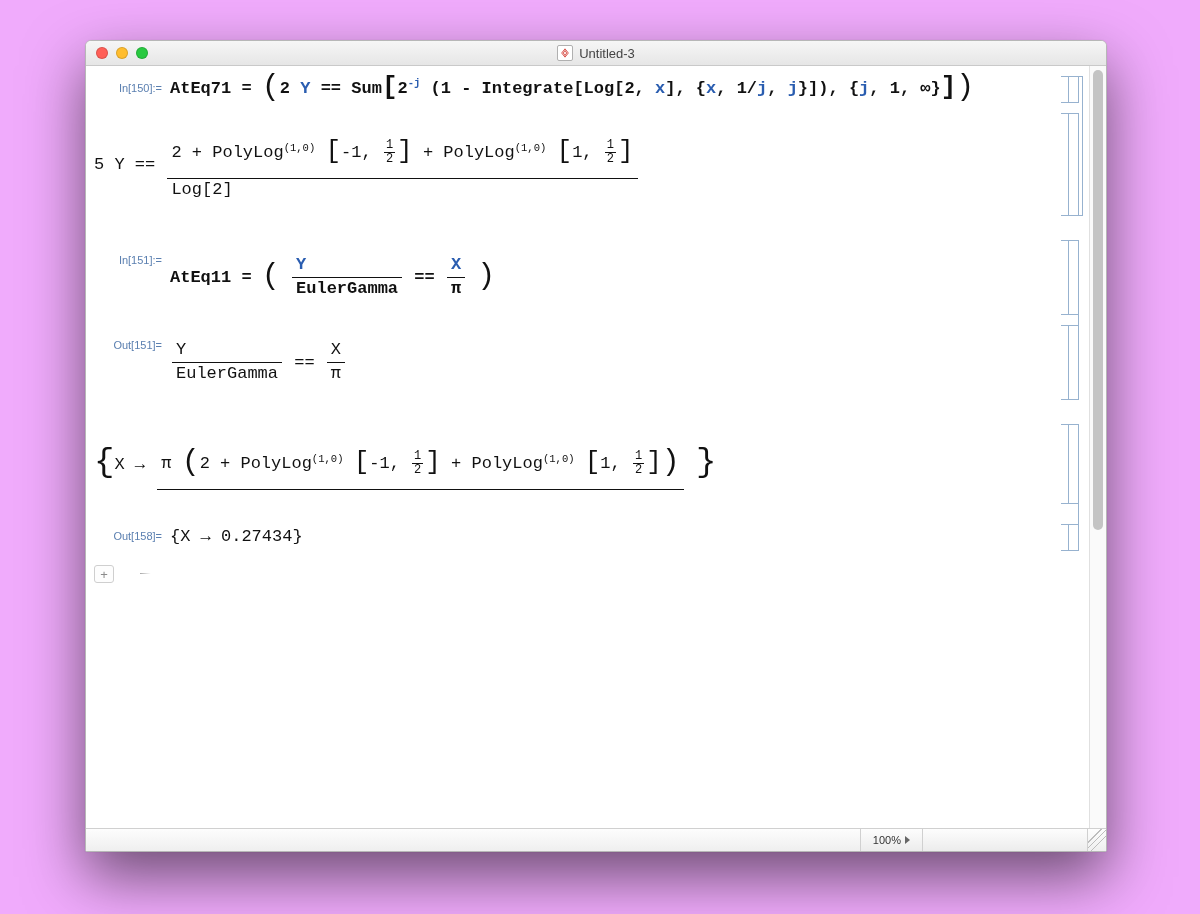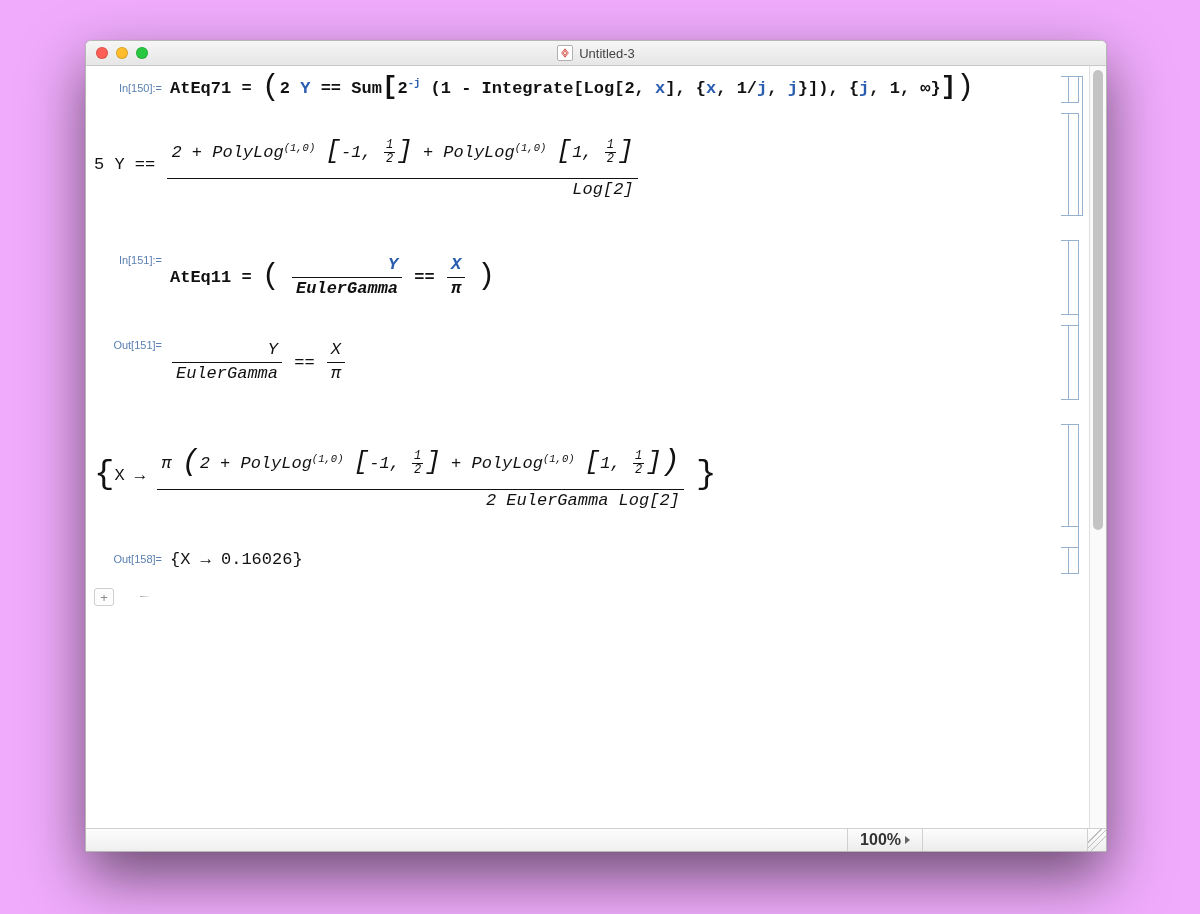--- a/index.html
+++ b/index.html
@@ -93,24 +93,23 @@
     background: #c4c4c4;
     border-radius: 5px;
   }
   .statusbar {
     height: 22px;
     background: linear-gradient(#fdfdfd, #efefef);
     border-top: 1px solid #d0d0d0;
     display: flex;
     justify-content: flex-end;
     align-items: stretch;
-    font-size: 16px;
+    font-size: 11px;
     color: #333;
     flex: 0 0 auto;
-    font-weight: bold;
   }
   .status-cell {
     border-left: 1px solid #d0d0d0;
     padding: 0 12px;
     display: flex; align-items: center; gap: 4px;
     background: linear-gradient(#fdfdfd, #ececec);
   }
   .status-cell.blank { width: 140px; }
   .status-cell .tri {
     width: 0; height: 0;
@@ -170,23 +169,22 @@
     border-color: #97b2cf;
   }
   .sym { color: #2a5db0; font-weight: 600; }
   .bold { font-weight: 700; }
   .content-col sup { font-size: 0.62em; line-height: 0; }
 
   
   .frac {
     display: inline-block;
     vertical-align: middle;
-    text-align: right;
+    text-align: left;
     margin: 12px 2px;
-    font-style: italic;
   }
   .frac .num-r, .frac .den-r {
     display: block;
     padding: 0 4px;
   }
   .frac .num-r { border-bottom: 1px solid #111; }
   .small-frac .num-r, .small-frac .den-r { font-size: 12px; padding: 0 2px; line-height: 1.1; }
 
   .big-paren {
     font-size: 30px;
@@ -343,36 +341,35 @@
 
           <div class="cell-group">
 
             <div class="cell-row">
               <div class="content-col out-plain">
                 <span class="big-brace">{</span><span>X</span><span> → </span>
                 <span class="frac">
                   <span class="num-r">
                     <span>π </span><span class="big-paren">(</span><span>2 + PolyLog</span><sup>(1,0)</sup> <span class="big-bracket">[</span><span>-1, </span><span class="frac small-frac"><span class="num-r">1</span><span class="den-r">2</span></span><span class="big-bracket">]</span><span> + PolyLog</span><sup>(1,0)</sup> <span class="big-bracket">[</span><span>1, </span><span class="frac small-frac"><span class="num-r">1</span><span class="den-r">2</span></span><span class="big-bracket">]</span><span class="big-paren">)</span>
                   </span>
-                  <span class="den-r">2 EulerGamma Log[2]</span>
                 </span>
                 <span class="big-brace">}</span>
               </div>
               <div class="bracket-col">
                   <div class="bracket"></div>
                   <div class="bracket inner"></div>
                 </div>
             </div>
 
             <div style="height:10px"></div>
 
             <div class="cell-row">
               <div class="label-col">Out[158]=</div>
               <div class="content-col out-plain">
-                <span>{X → </span><span>0.16026</span><span>}</span>
+                <span>{X → </span><span>0.27434</span><span>}</span>
               </div>
               <div class="bracket-col">
                   <div class="bracket"></div>
                   <div class="bracket inner"></div>
                 </div>
             </div>
             <div class="group-bracket"></div>
           </div>
 
           <div style="height:4px"></div>

